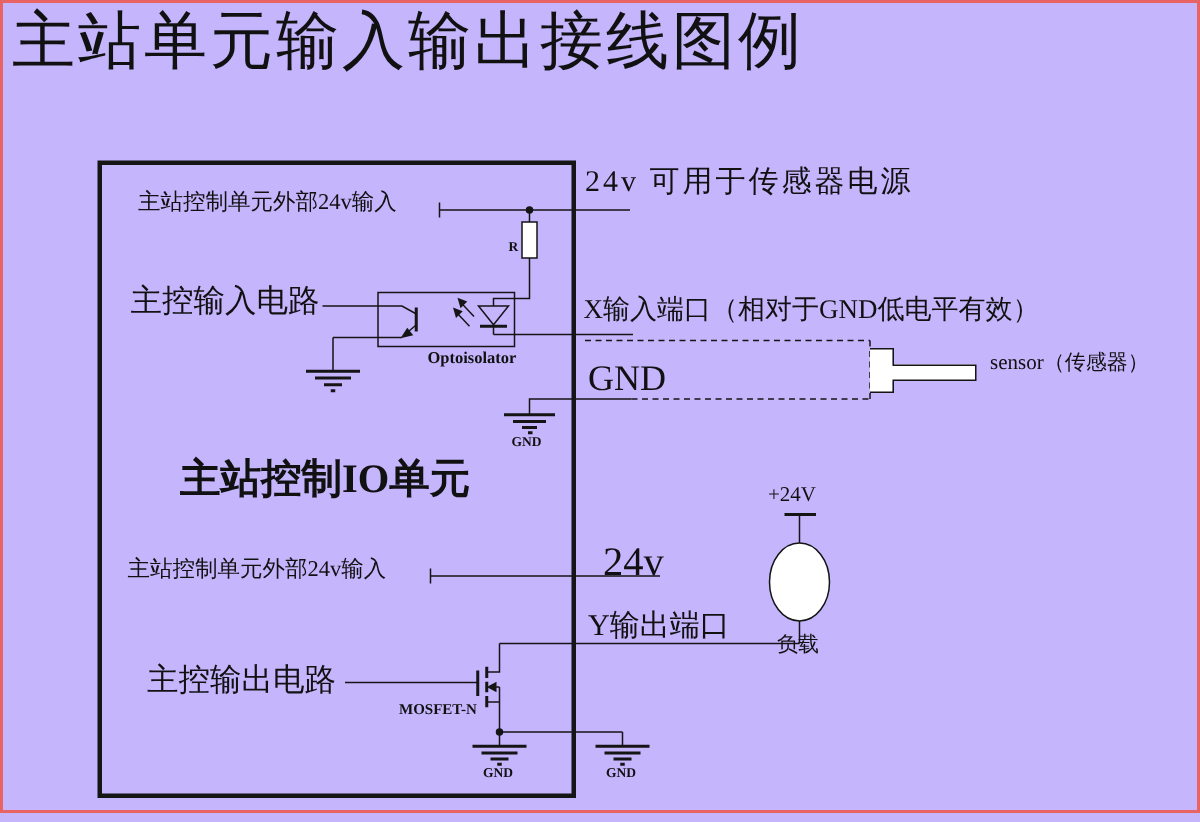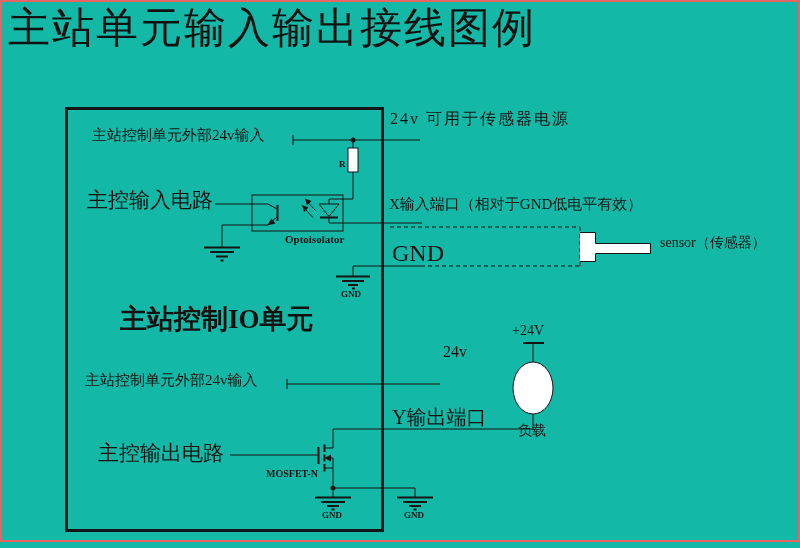--- a/index.html
+++ b/index.html
@@ -1,32 +1,32 @@
 <!DOCTYPE html>
 <html><head>
 <meta charset="utf-8">
 <style>
   html,body{margin:0;padding:0;background:#fff;}
-  .page{position:relative;width:800px;height:548px;background:#14b8a6;overflow:hidden;
+  .page{position:relative;width:800px;height:548px;background:#c4b5fd;overflow:hidden;
         font-family:"Liberation Serif","DejaVu Serif",serif;color:#111;}
   .red-frame{position:absolute;left:0;top:0;width:796px;height:538px;
              border:2px solid #e86363;pointer-events:none;}
   .schematic-svg{position:absolute;left:0;top:0;}
   .lbl{position:absolute;white-space:nowrap;line-height:1.05;color:#111;}
   .title{left:8px;top:6px;font-size:42px;letter-spacing:2px;}
   .ext24v-1{left:92px;top:128px;font-size:15px;}
   .input-circuit{left:87px;top:189px;font-size:21px;}
   .io-unit{left:120px;top:305px;font-size:27px;font-weight:bold;}
   .ext24v-2{left:85px;top:373px;font-size:15px;}
   .output-circuit{left:98px;top:442px;font-size:21px;}
-  .sensor-power{left:390px;top:111px;font-size:16px;letter-spacing:2px;text-align:right;}
-  .x-port{left:389px;top:197px;font-size:15px;text-align:center;}
+  .sensor-power{left:390px;top:111px;font-size:20px;letter-spacing:2px;text-align:right;}
+  .x-port{left:389px;top:197px;font-size:18px;text-align:center;}
   .gnd-big{left:392px;top:241px;font-size:24px;}
   .sensor-lbl{left:660px;top:236px;font-size:14px;}
-  .v24-2{left:402px;top:344px;font-size:16px;margin-left:41px;}
+  .v24-2{left:402px;top:360px;font-size:27px;}
   .y-port{left:392px;top:407px;font-size:20px;}
   .plus24v{left:512px;top:324px;font-size:14px;}
   .load-lbl{left:518px;top:380px;font-size:14px;margin-top:44px;}
   .opto-lbl{left:256px;top:234px;font-size:11px;font-weight:bold;margin-left:29px;}
   .mosfet-lbl{left:266px;top:469px;font-size:10px;font-weight:bold;}
   .r-lbl{left:339px;top:160px;font-size:9px;font-weight:bold;}
   .gnd-sm{font-size:9px;font-weight:bold;}
   .gnd2{left:341px;top:290px;}
   .gnd3{left:322px;top:511px;}
   .gnd4{left:404px;top:511px;}

